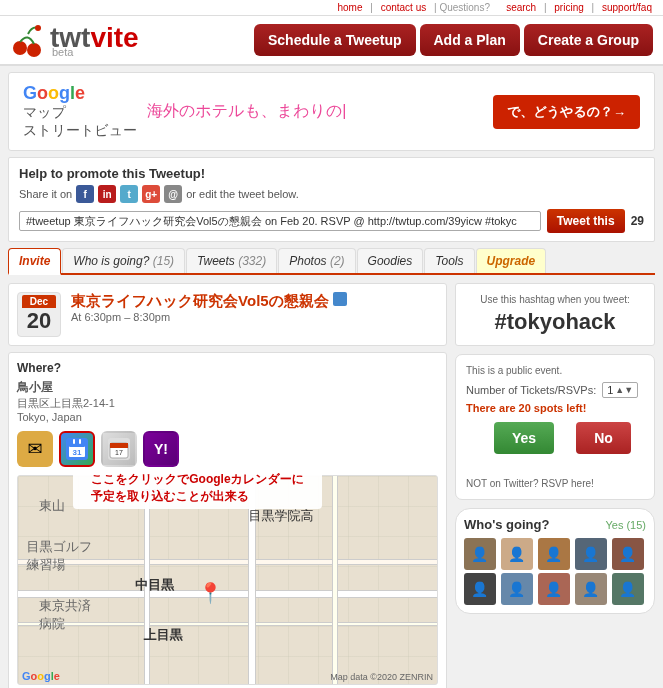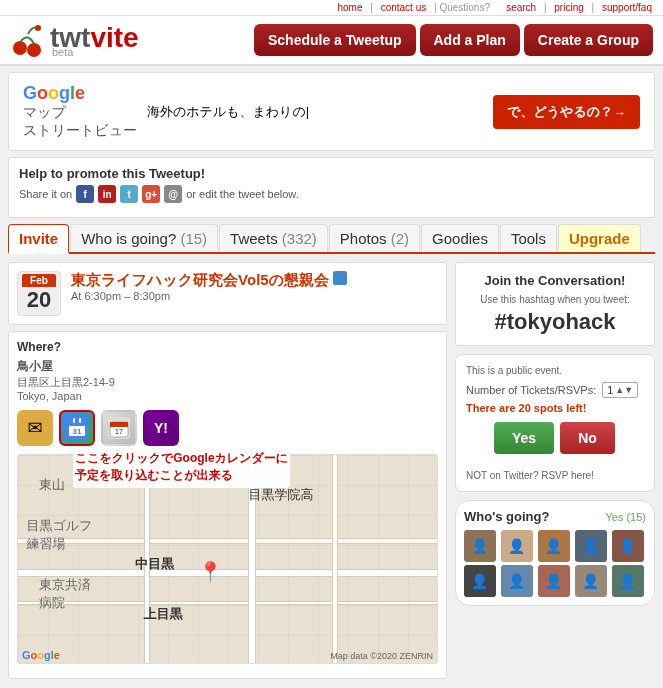--- a/index.html
+++ b/index.html
@@ -69,21 +69,21 @@
       align-items: center;
       justify-content: space-between;
       border-radius: 3px;
     }
     .ad-left {
       display: flex;
       align-items: center;
       gap: 10px;
     }
     .ad-map-label { font-size: 14px; color: #555; }
-    .ad-text { font-size: 13px; color: #000000; }
+    .ad-text { font-size: 16px; color: #ec4899; }
     .ad-btn {
       background: #cc2200;
       color: #fff;
       padding: 8px 14px;
       border-radius: 4px;
       font-size: 13px;
       font-weight: bold;
       cursor: pointer;
       border: none;
     }
@@ -150,27 +150,28 @@
 
     
     .tabs {
       display: flex;
       margin: 6px 8px 0 8px;
       border-bottom: 2px solid #cc3300;
       gap: 1px;
     }
     .tab {
       padding: 5px 10px;
-      font-size: 15px;
+      font-size: 12px;
       cursor: pointer;
       border-radius: 4px 4px 0 0;
       border: 1px solid #ddd;
       border-bottom: none;
       background: #f5f5f5;
       color: #333;
+      font-style: italic;
     }
     .tab.active {
       background: #fff;
       border-color: #cc3300;
       border-bottom: 2px solid #fff;
       color: #cc3300;
       font-weight: bold;
       margin-bottom: -2px;
     }
     .tab.upgrade {
@@ -273,21 +274,21 @@
     .cal-yahoo { background: linear-gradient(135deg, #7B0099, #5B0077); color: #fff; font-size: 14px; font-weight: bold; }
 
     .annotation-bubble {
       position: absolute;
       left: 56px;
       top: 36px;
       background: rgba(255,255,255,0.95);
       color: #cc0000;
       font-size: 13px;
       font-weight: bold;
-      padding: 4px 2px;
+      padding: 4px 18px;
       border-radius: 4px;
       z-index: 10;
       white-space: nowrap;
       pointer-events: none;
     }
 
     
     .map-container {
       width: 100%;
       height: 210px;
@@ -374,21 +375,21 @@
     .ticket-spinner {
       border: 1px solid #aaa;
       border-radius: 2px;
       padding: 1px 4px;
       font-size: 11px;
       color: #333;
       display: inline-flex;
       align-items: center;
     }
     .spots-left { color: #cc3300; font-size: 11px; font-weight: bold; margin-bottom: 8px; }
-    .rsvp-buttons { display: flex; gap: 6px; margin-bottom: 16px; padding-left: 28px; }
+    .rsvp-buttons { display: flex; gap: 22px; margin-bottom: 24px; padding-left: 28px; }
     .rsvp-yes {
       background: linear-gradient(to bottom, #55aa55, #338833);
       color: #fff;
       border: none;
       padding: 8px 18px;
       border-radius: 4px;
       font-size: 14px;
       font-weight: bold;
       cursor: pointer;
     }
@@ -501,56 +502,61 @@
   <div class="promote-title">Help to promote this Tweetup!</div>
   <div class="share-row">
     <span class="share-label">Share it on</span>
     <span class="share-icon icon-fb">f</span>
     <span class="share-icon icon-li">in</span>
     <span class="share-icon" style="background:#55aacc;">t</span>
     <span class="share-icon" style="background:#dd4b39;">g+</span>
     <span class="share-icon icon-em">@</span>
     <span class="share-label">or edit the tweet below.</span>
   </div>
+  <div class="tweet-row">
+    <input class="tweet-input" type="text" value="#tweetup 東京ライフハック研究会Vol5の懇親会 on Feb 20. RSVP @ http://twtup.com/39yicw #tokyc" style="">
+    <button class="tweet-btn">Tweet this</button>
+    <span class="tweet-count">29</span>
+  </div>
 </div>
 
 <div class="tabs">
   <div class="tab active">Invite</div>
   <div class="tab">Who is going? <span style="color:#888">(15)</span></div>
   <div class="tab">Tweets <span style="color:#888">(332)</span></div>
   <div class="tab">Photos <span style="color:#888">(2)</span></div>
   <div class="tab">Goodies</div>
   <div class="tab">Tools</div>
   <div class="tab upgrade">Upgrade</div>
 </div>
 
 <div class="main-content">
 
   <div class="left-panel">
 
     <div class="event-header">
       <div class="event-title-row">
         <div class="date-badge">
-          <div class="date-month">Feb</div>
+          <div class="date-month">Dec</div>
           <div class="date-day">20</div>
         </div>
         <div>
           <div class="event-title">
             <span>東京ライフハック研究会Vol5の懇親会</span>
             <span class="external-icon"></span>
           </div>
           <div class="event-time">At 6:30pm – 8:30pm</div>
         </div>
       </div>
     </div>
 
     <div class="where-section">
       <div class="where-title">Where?</div>
       <div class="where-place">鳥小屋</div>
-      <div class="where-addr">目黒区上目黒2-14-9</div>
+      <div class="where-addr">目黒区上目黒2-14-1</div>
       <div class="where-addr">Tokyo, Japan</div>
 
       <div style="position:relative; margin: 8px 0;">
         <div class="cal-icons">
 
           <div class="cal-icon" style="background:#ddaa44;font-size:18px;">✉</div>
 
           <div class="cal-icon cal-google highlighted">
             <svg width="22" height="22" viewBox="0 0 22 22">
               <rect width="22" height="22" rx="3" fill="#4285F4"></rect>
@@ -605,21 +611,20 @@
           <div class="map-credit">Map data ©2020 ZENRIN</div>
         </div>
       </div>
     </div>
 
   </div>
 
   <div class="right-panel">
 
     <div class="conversation-box">
-      <div class="conv-title">Join the Conversation!</div>
       <div class="conv-sub">Use this hashtag when you tweet:</div>
       <div class="hashtag">#tokyohack</div>
     </div>
 
     <div class="rsvp-box">
       <div class="rsvp-public">This is a public event.</div>
       <div class="rsvp-tickets">
         <span>Number of Tickets/RSVPs:</span>
         <span class="ticket-spinner">
           <span>1</span>

